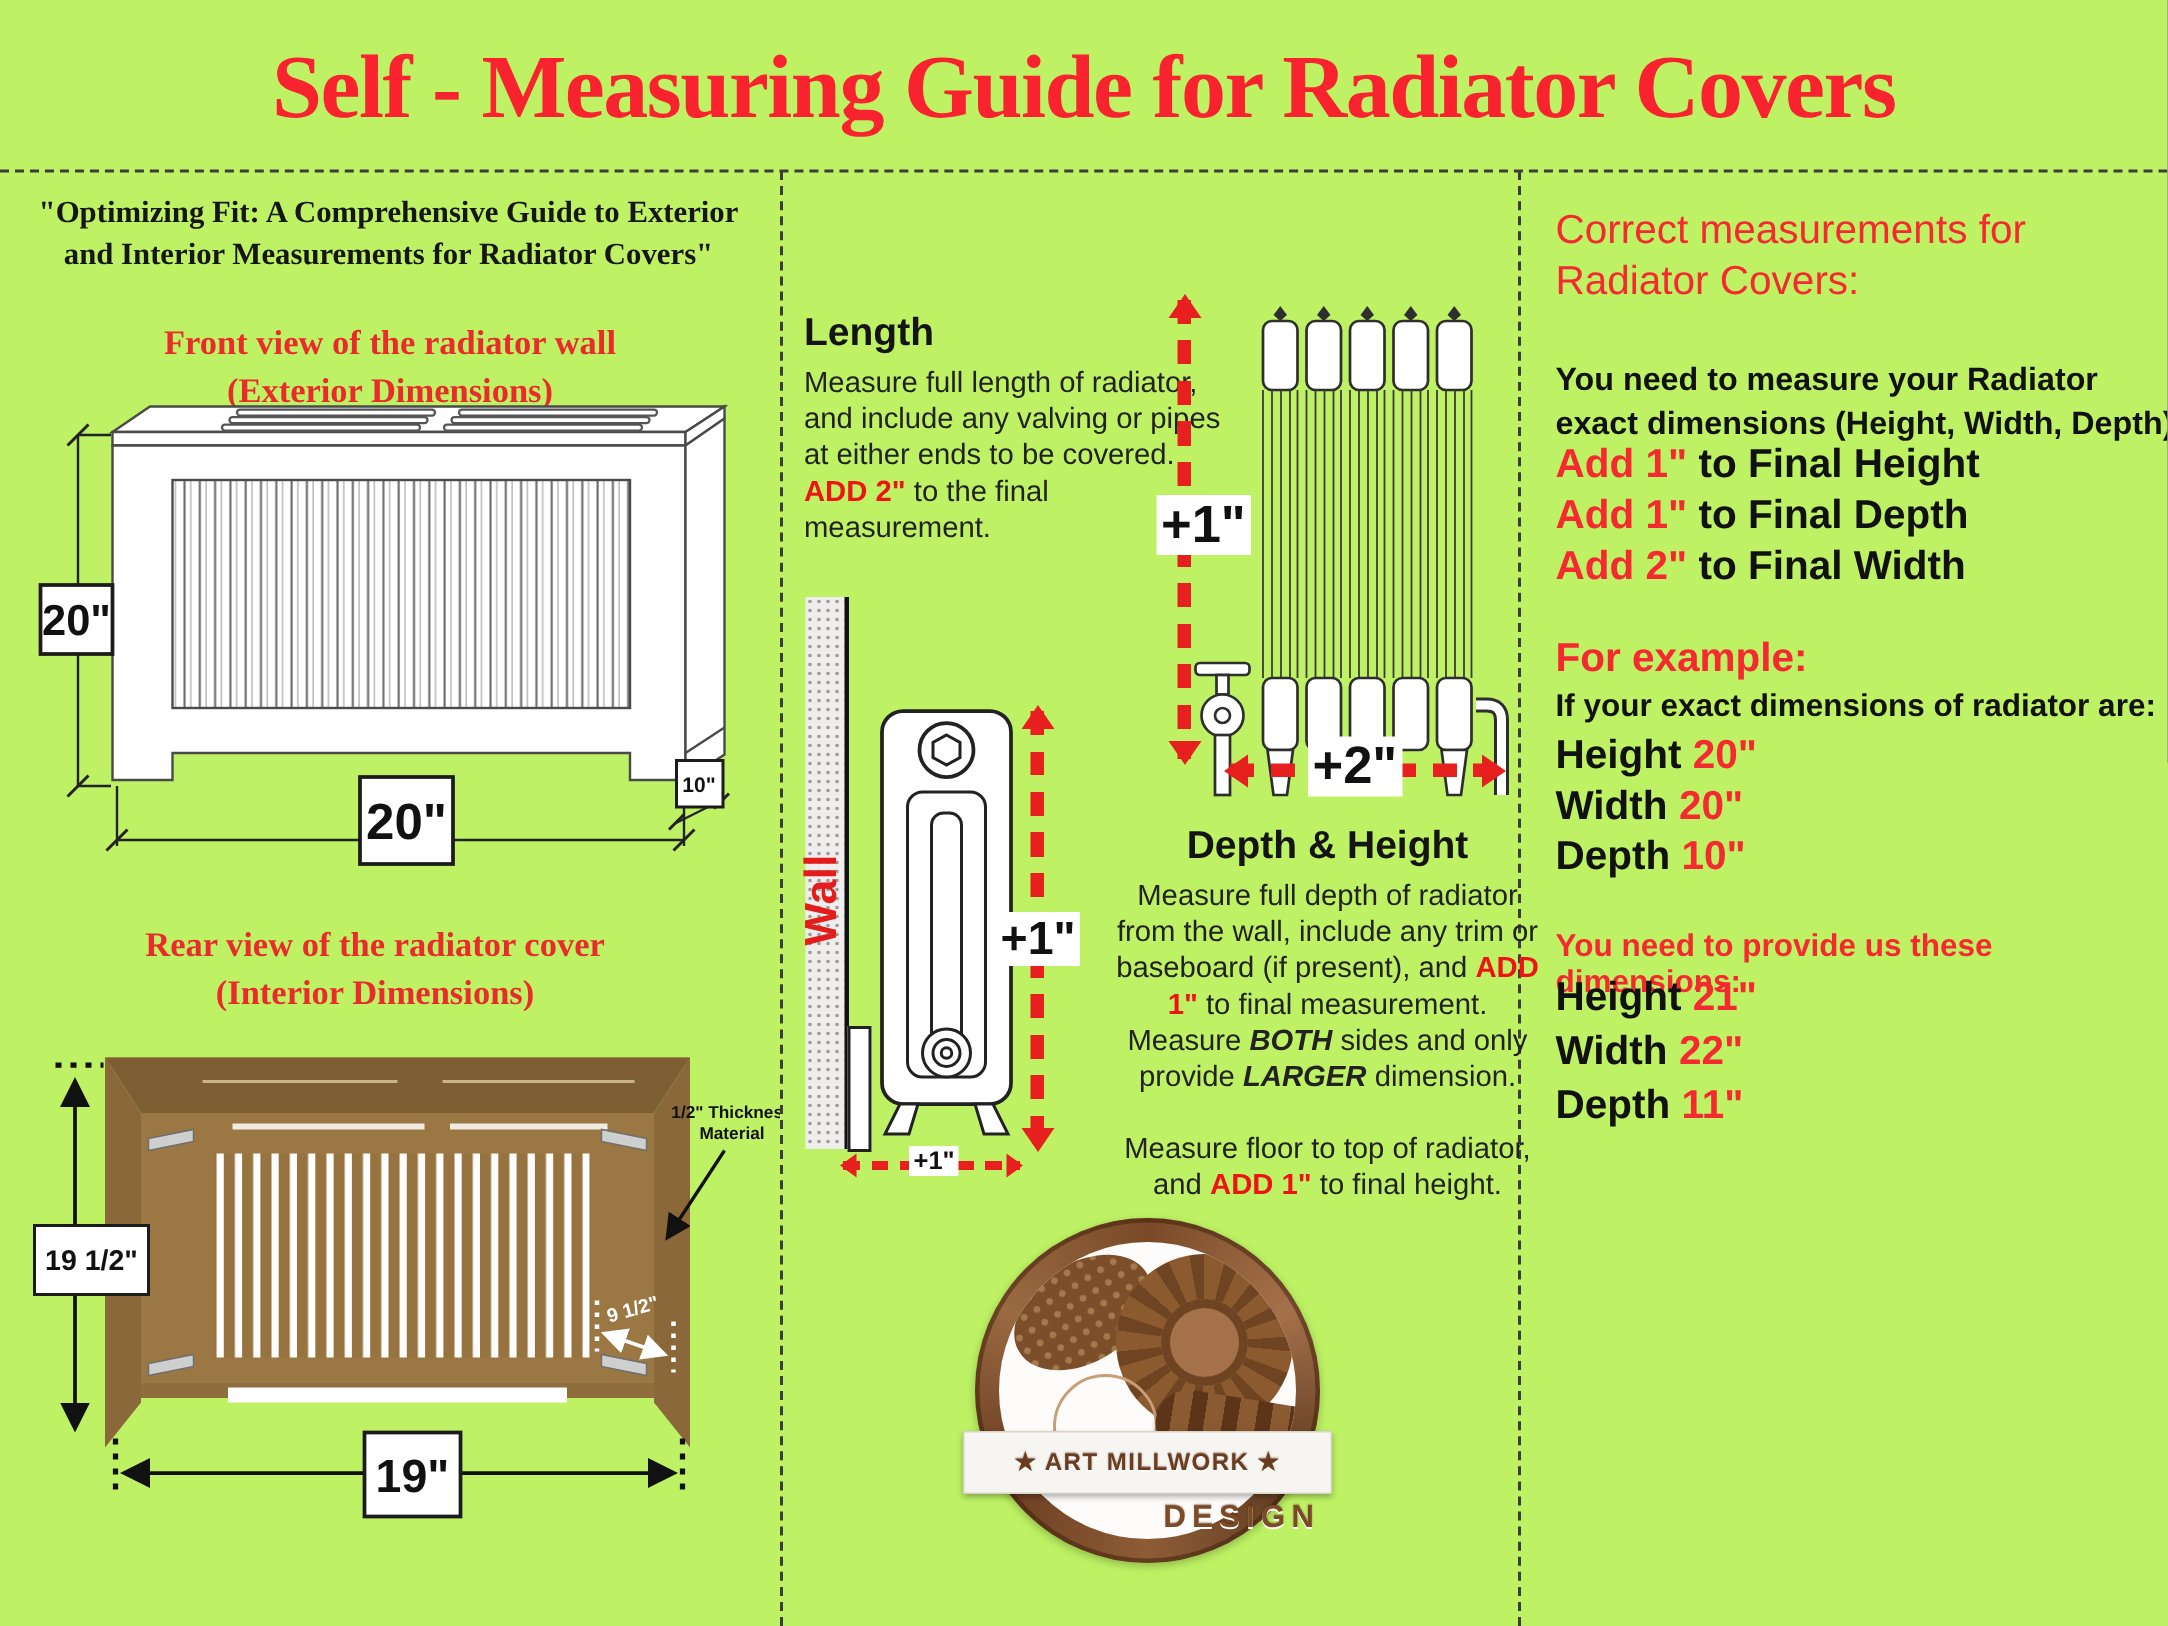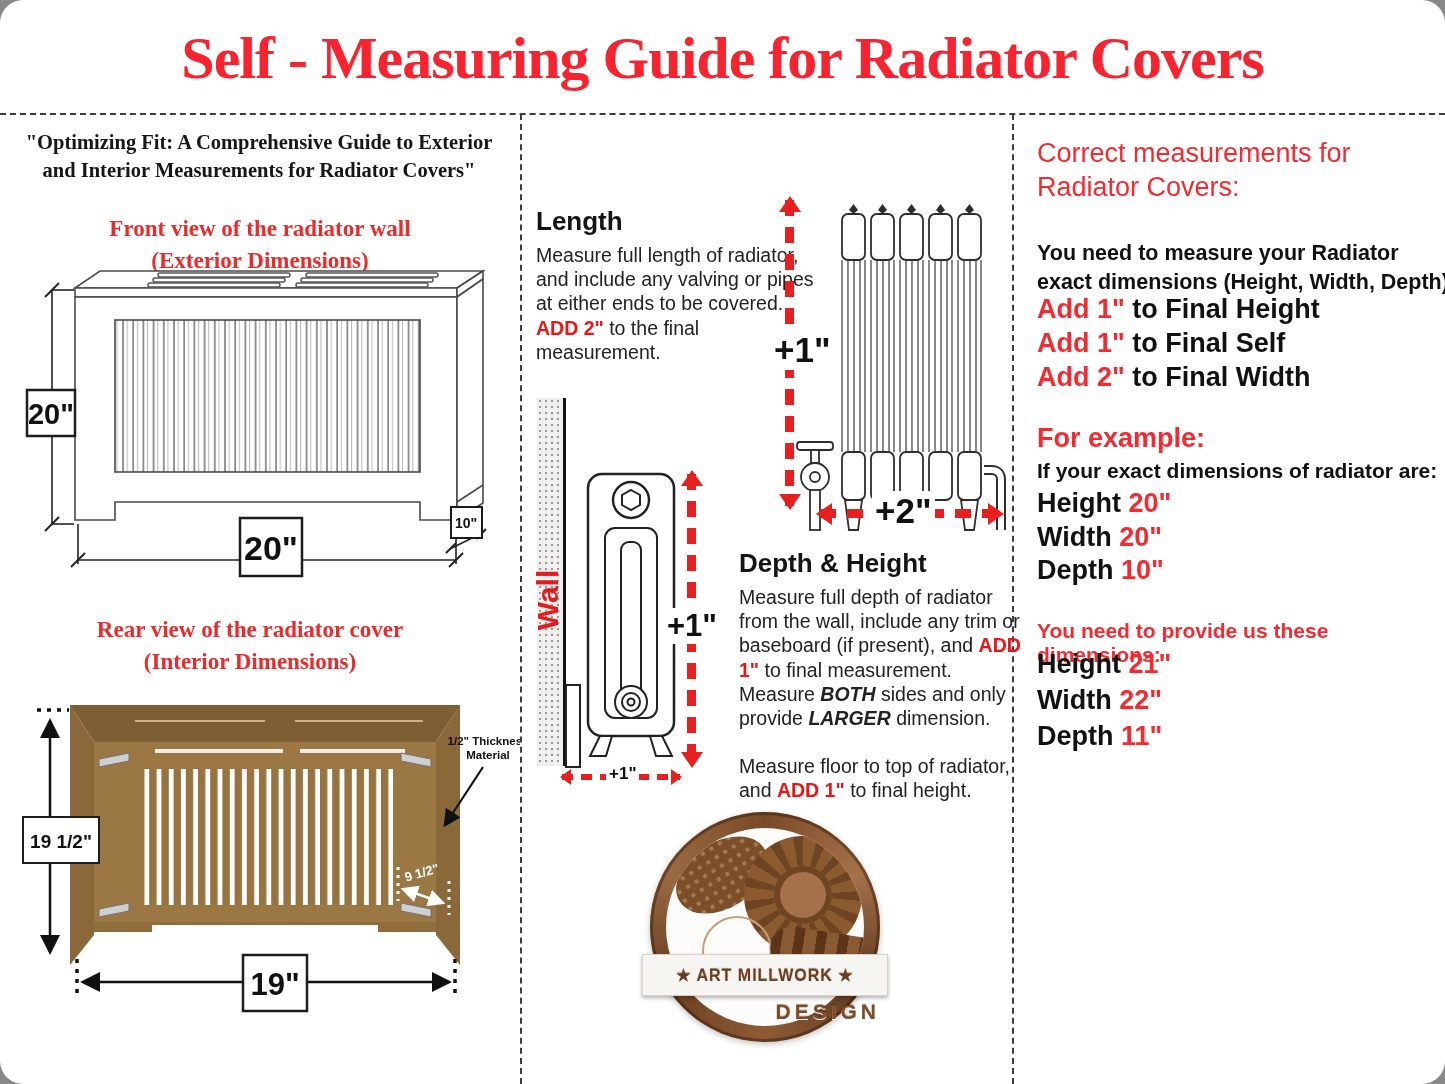--- a/index.html
+++ b/index.html
@@ -1,37 +1,37 @@
 <!DOCTYPE html>
 <html><head>
 <meta charset="utf-8">
 <style>
   html,body{margin:0;padding:0;background:#888;}
-  #page{position:relative;width:1445px;height:1084px;background:#ffffff;overflow:hidden;
-        font-family:"Liberation Sans",sans-serif;color:#1a1a1a;border-radius:23px;}
+  #page{position:relative;width:1445px;height:1084px;background:#bef264;overflow:hidden;
+        font-family:"Liberation Sans",sans-serif;color:#1a1a1a;}
   
   .div-h{position:absolute;left:0;top:113px;width:1445px;border-top:2px dashed #3c3c3c;}
   .div-v{position:absolute;top:114px;height:970px;border-left:2px dashed #3c3c3c;}
   
   .title{position:absolute;top:24px;left:0;width:100%;text-align:center;
          font-family:"Liberation Serif",serif;font-weight:700;font-size:60px;
          color:#f8232e;letter-spacing:-1px;white-space:nowrap;}
   
   .quote{position:absolute;top:129px;left:6px;width:506px;text-align:center;
          font-family:"Liberation Serif",serif;font-weight:700;font-size:20.5px;
          line-height:1.35;color:#161616;}
   .sec-head{position:absolute;text-align:center;font-family:"Liberation Serif",serif;
             font-weight:700;font-size:23px;color:#e92b2b;line-height:1.4;}
   
   .block-h{font-size:26px;font-weight:bold;color:#141414;margin:0 0 6px 0;}
   .block-p{font-size:19.5px;color:#222;line-height:1.24;margin:0;}
   .red{color:#ee1414;font-weight:bold;}
   .bi{font-weight:bold;font-style:italic;}
   .length-block{position:absolute;left:536px;top:206px;width:282px;}
-  .depth-block{position:absolute;left:739px;top:548px;width:292px;}
+  .depth-block{position:absolute;left:739px;top:548px;width:292px;text-align:center;}
   .depth-block .p2{margin-top:24px;}
   
   .rav{position:absolute;width:9px;background:repeating-linear-gradient(180deg,#e81f1f 0 16px,transparent 16px 27px);}
   .rav::before{content:"";position:absolute;top:-15px;left:50%;margin-left:-11px;
                border:11px solid transparent;border-bottom:16px solid #e81f1f;}
   .rav::after{content:"";position:absolute;bottom:-15px;left:50%;margin-left:-11px;
               border:11px solid transparent;border-top:16px solid #e81f1f;}
   .rah{position:absolute;height:9px;background:repeating-linear-gradient(90deg,#e81f1f 0 16px,transparent 16px 27px);}
   .rah::before{content:"";position:absolute;left:-15px;top:50%;margin-top:-11px;
                border:11px solid transparent;border-right:16px solid #e81f1f;}
@@ -357,21 +357,21 @@
     </div>
     <div class="banner">★ ART MILLWORK ★</div>
     <div class="design">DESIGN</div>
   </div>
 
   <div class="r-head">Correct measurements for Radiator Covers:</div>
   <div class="r-intro">You need to measure your Radiator exact dimensions (Height, Width, Depth)</div>
 
   <div class="r-adds">
     <div><span class="val-red">Add 1"</span><span> to Final Height</span></div>
-    <div><span class="val-red">Add 1"</span><span> to Final Self</span></div>
+    <div><span class="val-red">Add 1"</span><span> to Final Depth</span></div>
     <div><span class="val-red">Add 2"</span><span> to Final Width</span></div>
   </div>
 
   <div class="r-ex-h">For example:</div>
   <div class="r-ex-intro">If your exact dimensions of radiator are:</div>
 
   <div class="r-dims" style="top:487px;">
     <div><span>Height</span>&nbsp;<span class="val-red">20"</span></div>
     <div><span>Width</span>&nbsp;<span class="val-red">20"</span></div>
     <div><span>Depth</span>&nbsp;<span class="val-red">10"</span></div>

